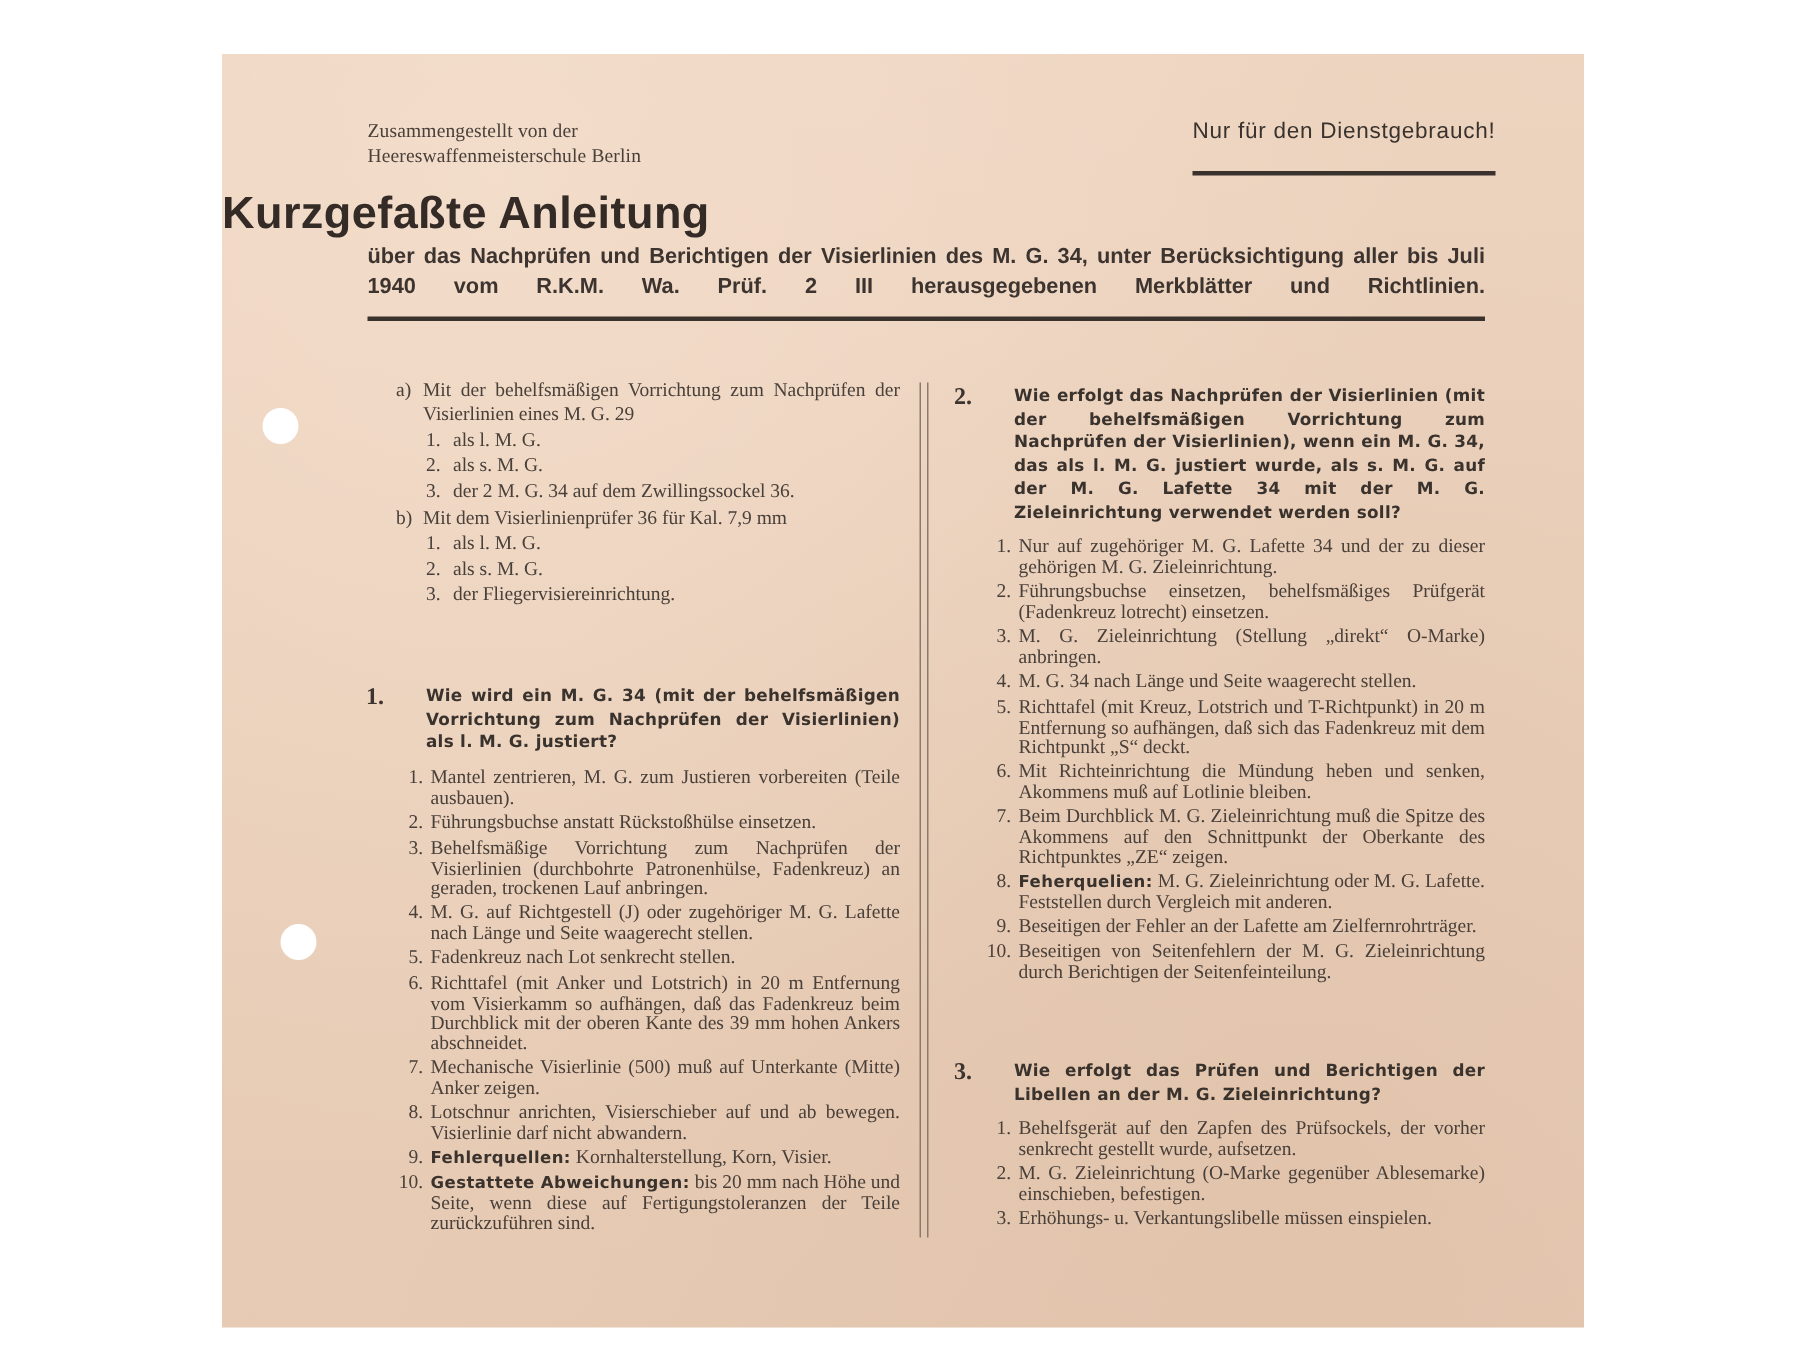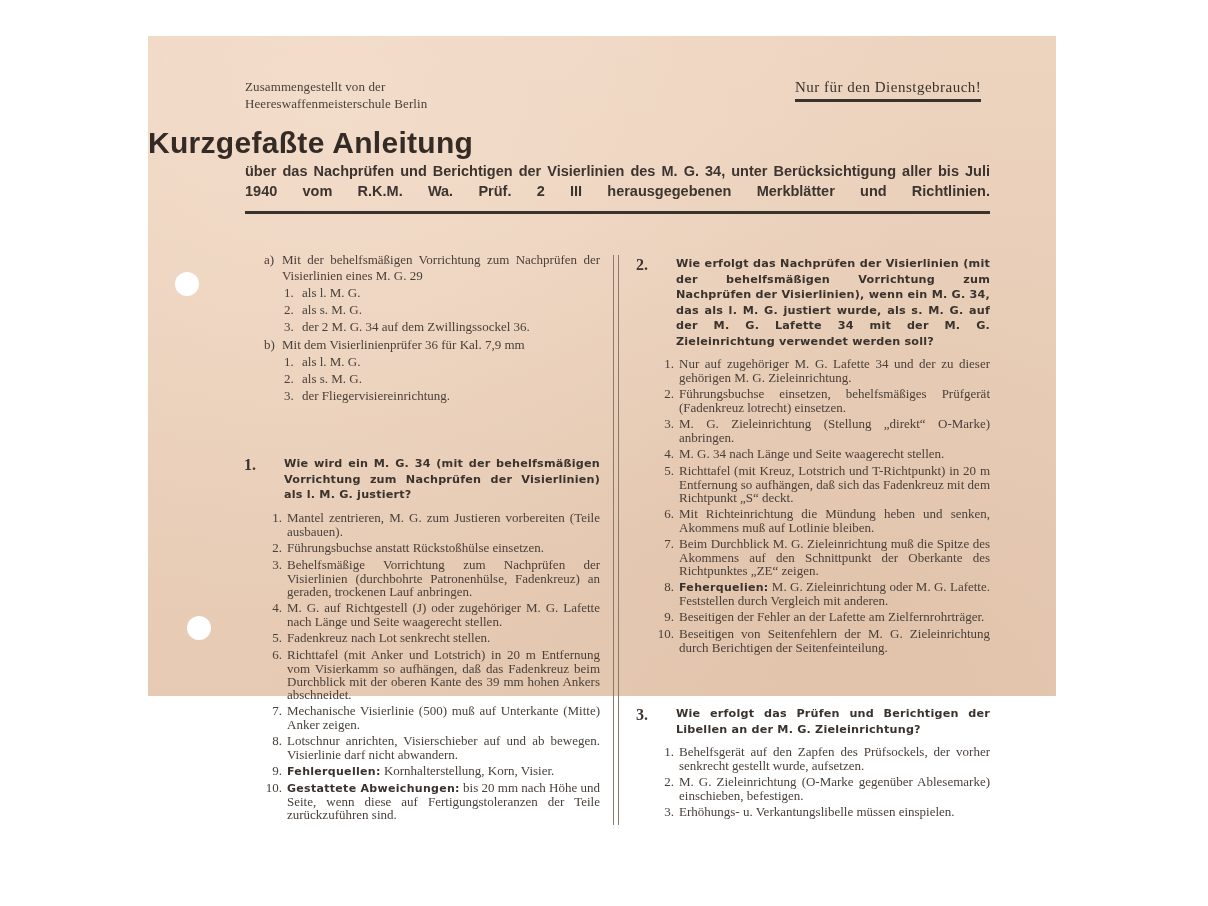--- a/index.html
+++ b/index.html
@@ -1,35 +1,35 @@
 <!DOCTYPE html>
 <html><head>
 <meta charset="utf-8">
 <style>
   html, body { margin: 0; padding: 0; }
   body {
     width: 1208px; height: 906px; background: #ffffff; position: relative; overflow: hidden;
     font-family: "Liberation Serif", "DejaVu Serif", serif; color: #3f3630;
   }
   .paper {
-    position: absolute; left: 148px; top: 36px; width: 908px; height: 660px;
+    position: absolute; left: 148px; top: 36px; width: 908px; height: 849px;
     background: #eacfb9;
     background-image:
       radial-gradient(ellipse at 20% 10%, rgba(255,240,225,0.35), rgba(0,0,0,0) 60%),
       radial-gradient(ellipse at 80% 90%, rgba(200,160,130,0.18), rgba(0,0,0,0) 60%),
       linear-gradient(180deg, rgba(255,245,235,0.12), rgba(190,150,120,0.08));
   }
   .hole { position: absolute; width: 24px; height: 24px; border-radius: 50%; background: #ffffff; }
   .hole.h1 { left: 27px; top: 236px; }
   .hole.h2 { left: 39px; top: 580px; }
 
   .issuer { position: absolute; left: 97px; top: 42px; font-size: 13px; line-height: 17px; color: #4a403a; letter-spacing: 0.1px; }
   .restricted {
-    position: absolute; left: 647px; top: 43px; font-family: Liberation Serif, serif;
-    font-size: 15px; color: #3a322d; padding-bottom: 3px; border-bottom: 3px solid #3a322d; letter-spacing: 0.5px;
+    position: absolute; left: 647px; top: 43px; font-family: Liberation Sans, sans-serif;
+    font-size: 15px; color: #3a322d; padding-bottom: 18px; border-bottom: 3px solid #3a322d; letter-spacing: 0.5px;
   }
   .title {
     position: absolute; left: 0; width: 100%; top: 90px; 
     font-family: "Liberation Sans", "DejaVu Sans", sans-serif; font-size: 30px; font-weight: bold; color: #342b26;
     letter-spacing: 0.3px;
   }
   .subtitle {
     position: absolute; left: 97px; width: 745px; top: 125px; text-align: justify; text-align-last: justify;
     font-family: "Liberation Sans", "DejaVu Sans", sans-serif; font-size: 14.5px; font-weight: bold; line-height: 20px; color: #3d3430;
   }

